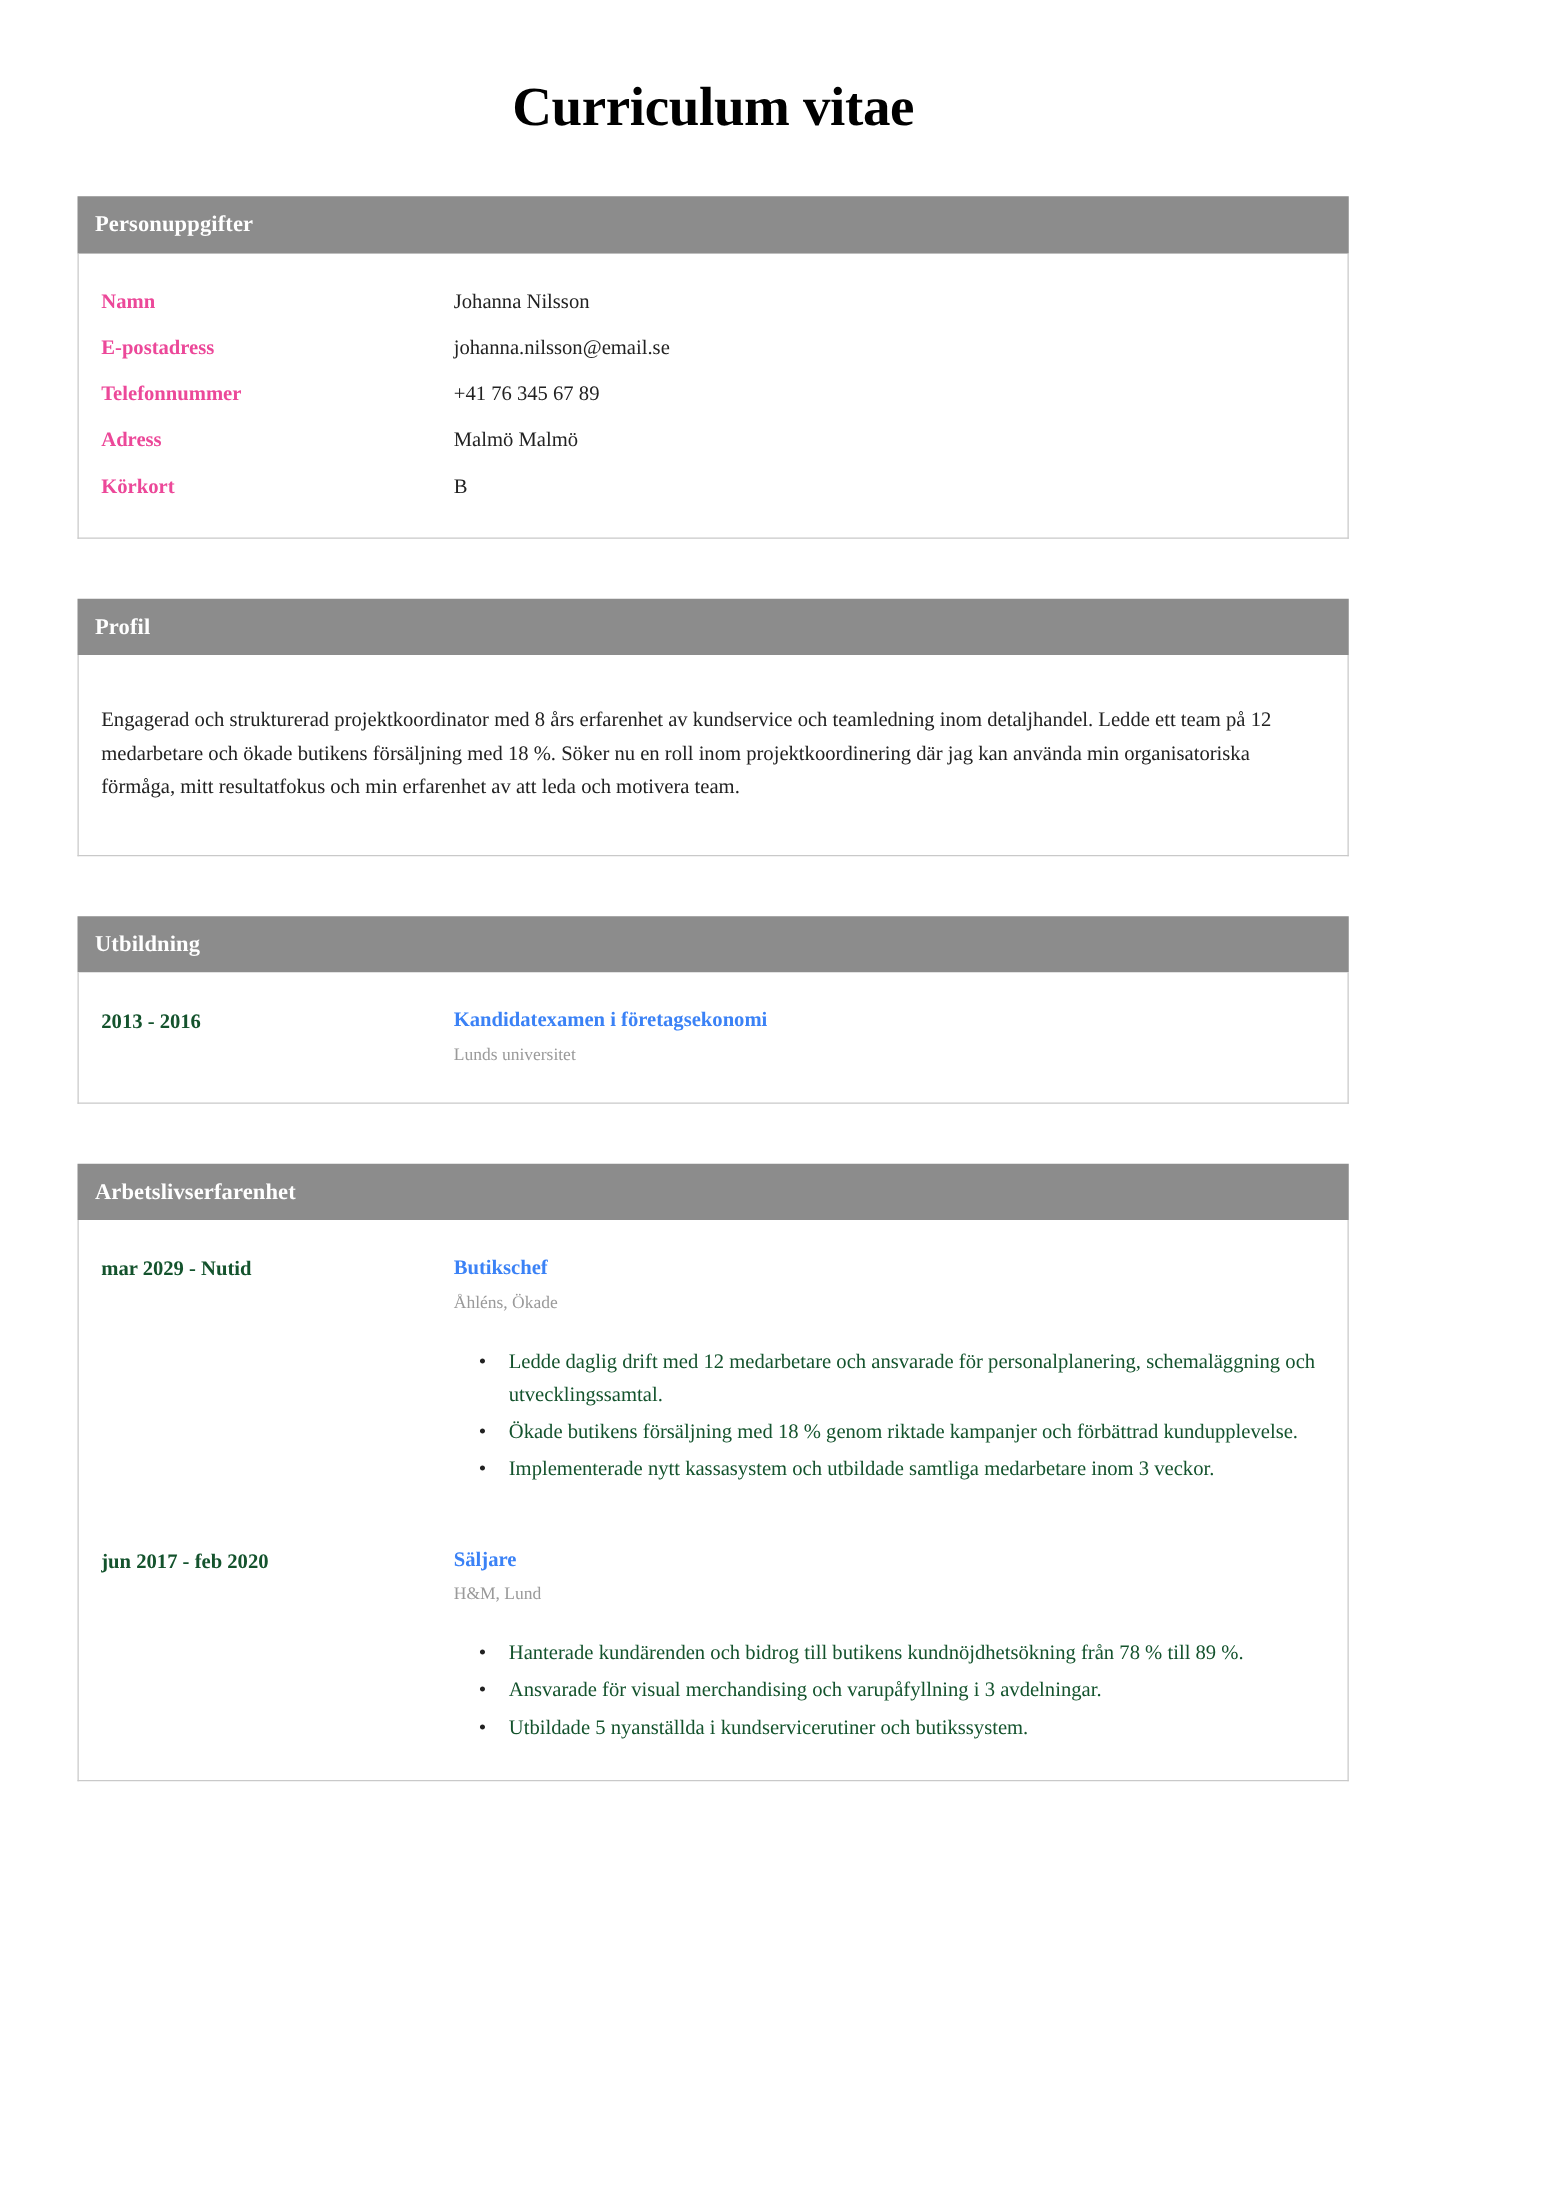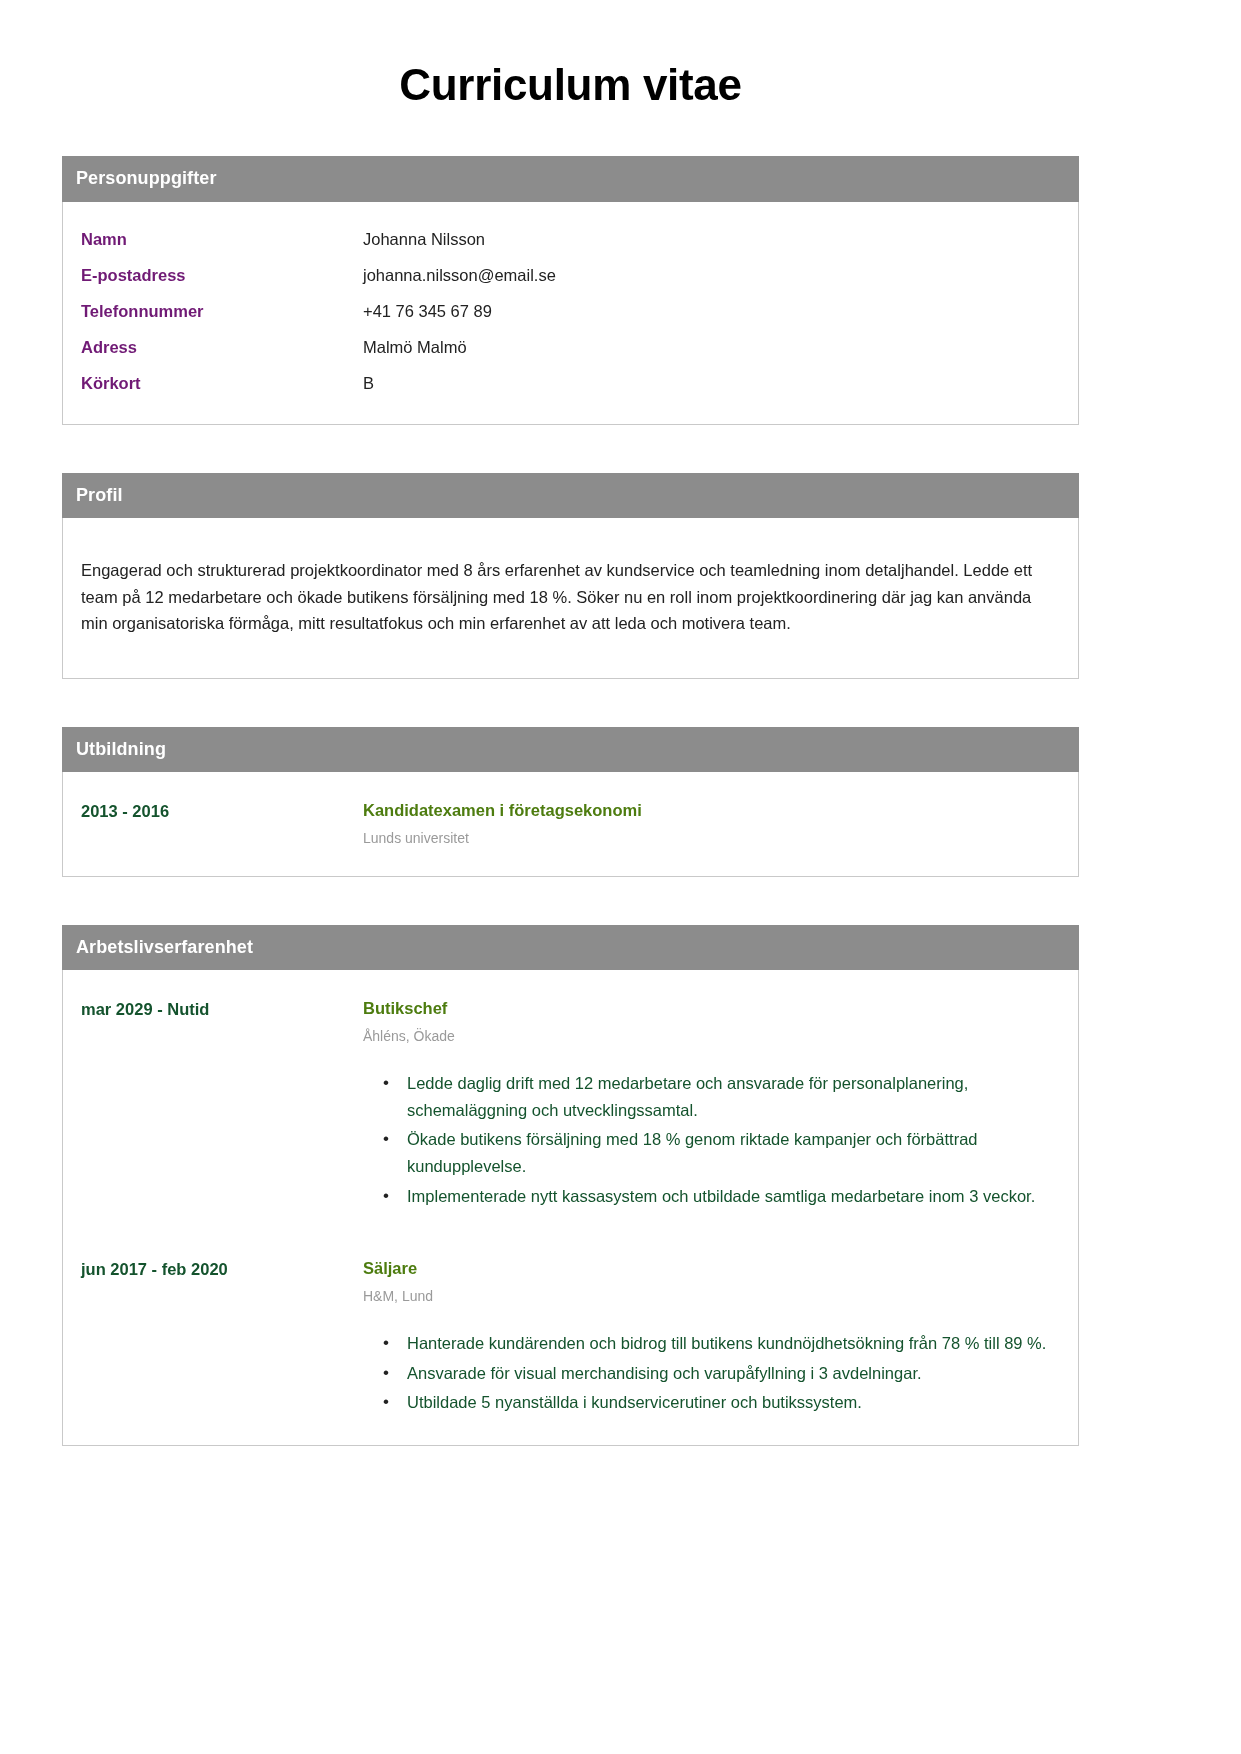--- a/index.html
+++ b/index.html
@@ -14,20 +14,21 @@
     color: #1a1a1a;
     -webkit-font-smoothing: antialiased;
   }
 
   .page {
     width: 1141px;
     min-height: 1754px;
     box-sizing: border-box;
     padding: 42px 62px 60px 62px;
     background: #ffffff;
+    font-family: Liberation Serif, serif;
   }
 
   .doc-title {
     text-align: center;
     font-size: 44px;
     font-weight: bold;
     letter-spacing: -0.3px;
     margin: 18px 0 46px 0;
     color: #000000;
   }
@@ -57,21 +58,21 @@
   .pd-row {
     display: flex;
     align-items: baseline;
     padding: 8px 0 9px 0;
   }
   .pd-label {
     width: 282px;
     flex: 0 0 282px;
     font-size: 16.5px;
     font-weight: bold;
-    color: #701a75;
+    color: #ec4899;
   }
   .pd-value {
     font-size: 16.5px;
     color: #222222;
   }
 
   
   .profile-text {
     font-size: 16.5px;
     line-height: 1.62;
@@ -97,21 +98,21 @@
     line-height: 1.5;
     padding-top: 1px;
   }
   .entry-main {
     flex: 1 1 auto;
     min-width: 0;
   }
   .entry-title {
     font-size: 16.5px;
     font-weight: bold;
-    color: #4d7c0f;
+    color: #3b82f6;
     line-height: 1.5;
   }
   .entry-org {
     font-size: 14px;
     color: #9a9a9a;
     line-height: 1.55;
     margin-top: 5px;
   }
   .entry-bullets {
     margin: 22px 0 0 0;

